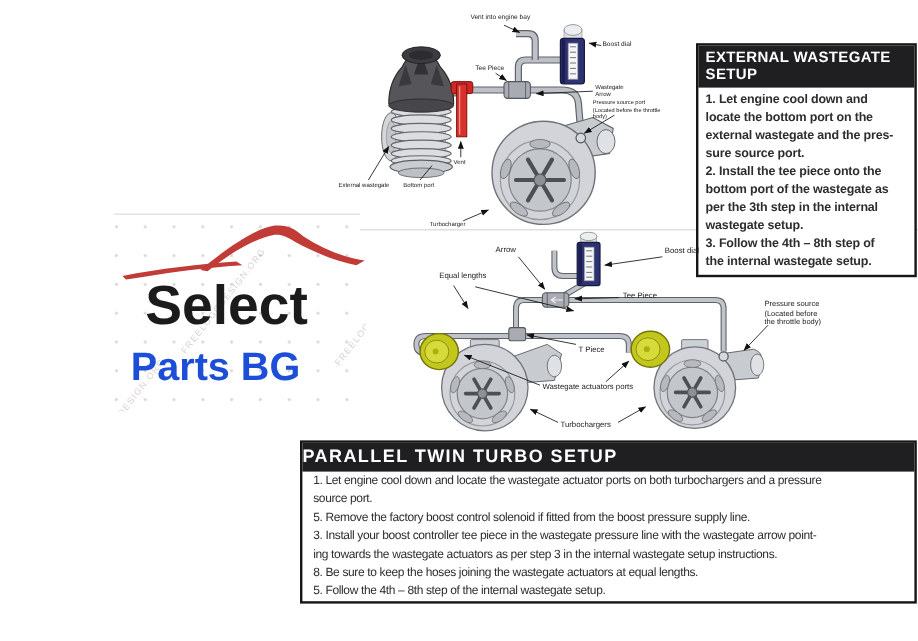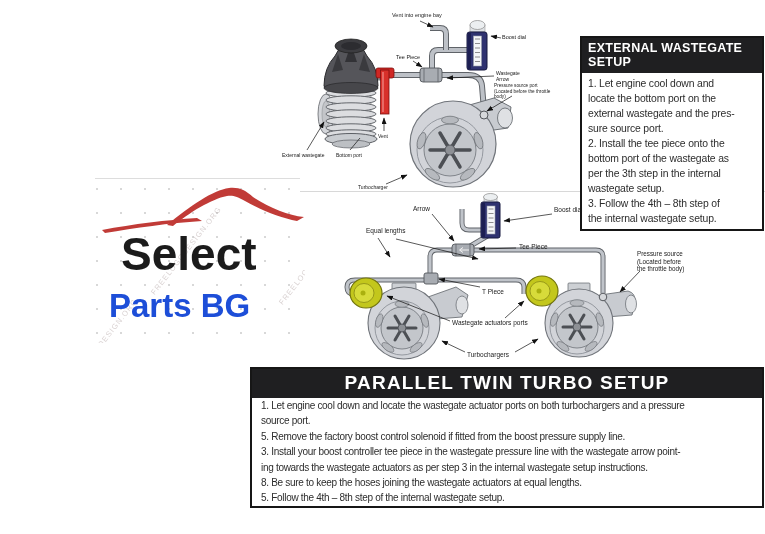--- a/index.html
+++ b/index.html
@@ -13,23 +13,23 @@
        font-family:"Liberation Sans",sans-serif;}
   .pipe-o{fill:none;stroke:#5f6368;stroke-width:6;stroke-linejoin:round;}
   .pipe-i{fill:none;stroke:#bdc1c7;stroke-width:4;stroke-linejoin:round;}
   .pipe-o2{fill:none;stroke:#5f6368;stroke-width:5;stroke-linejoin:round;}
   .pipe-i2{fill:none;stroke:#c0c4ca;stroke-width:3.2;stroke-linejoin:round;}
   .leader{stroke:#111;stroke-width:0.7;fill:none;}
   
   .infobox{position:absolute;border:2px solid #161616;background:#fff;box-sizing:border-box;}
   .infobox-header{background:#1f1f21;color:#fff;font-weight:bold;}
   .ext .infobox-header{font-size:12.5px;padding:3px 6px 4px 6px;letter-spacing:.3px;}
-  .par .infobox-header{font-size:19px;text-align:center;padding:3px 0 4px 0;letter-spacing:1.2px;}
+  .par .infobox-header{font-size:15px;text-align:left;padding:3px 0 4px 0;letter-spacing:1.2px;}
   .infobox-body{color:#2d2d2d;}
-  .ext .infobox-body{padding:3px 6px;font-size:10.4px;line-height:15px;letter-spacing:-0.15px;}
+  .ext .infobox-body{padding:3px 6px;font-size:10.4px;line-height:15px;letter-spacing:-0.15px;font-weight:bold;}
   .par .infobox-body{padding:0 9px;font-size:10px;line-height:15.4px;letter-spacing:-0.3px;}
   .infobox-body p{margin:0;white-space:pre-line;}
   
   .logo{position:absolute;left:85px;top:173px;width:220px;height:170px;overflow:hidden;}
   .logo .dots{position:absolute;left:0;top:4px;right:0;bottom:0;opacity:.75;
       background-image:radial-gradient(circle,#cbcbcb 1px,rgba(0,0,0,0) 1.4px);
       background-size:24px 24px;}
   .logo .wm{position:absolute;font-size:7.5px;letter-spacing:1.1px;color:#b3a4a4;opacity:.5;
       transform:rotate(-52deg);transform-origin:left top;white-space:nowrap;}
   .logo-line1{position:absolute;left:36px;top:54px;font-size:46px;font-weight:bold;color:#1b1b1b;}

